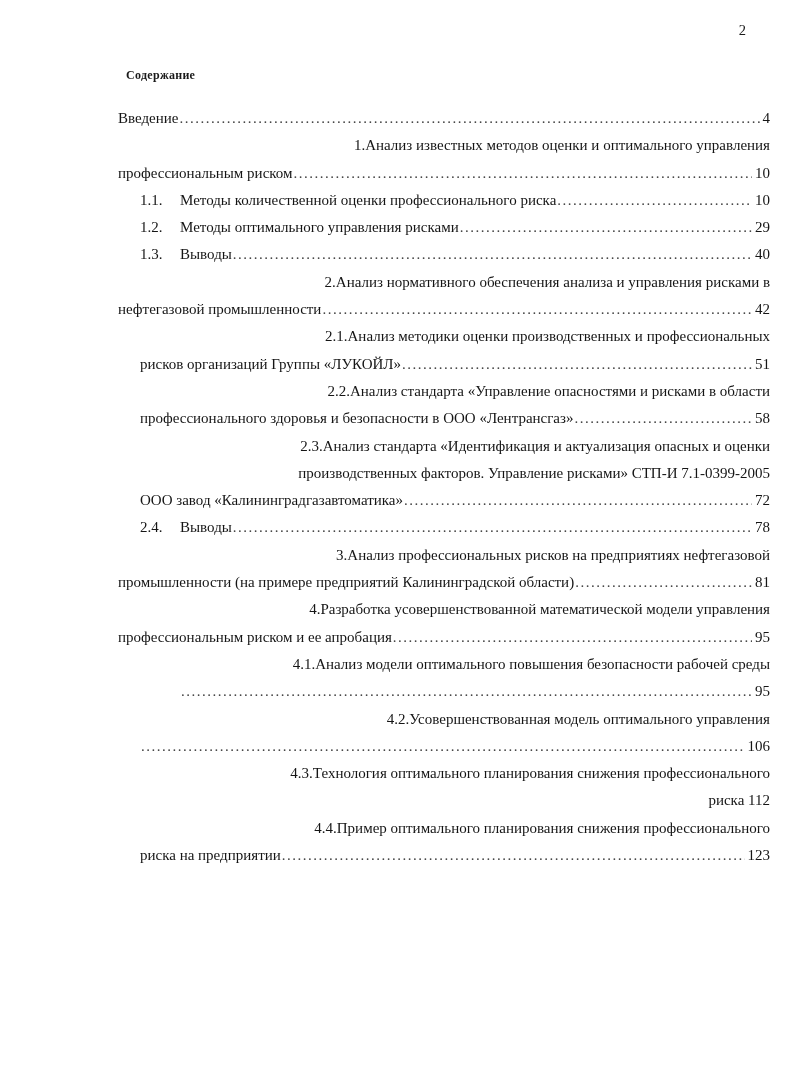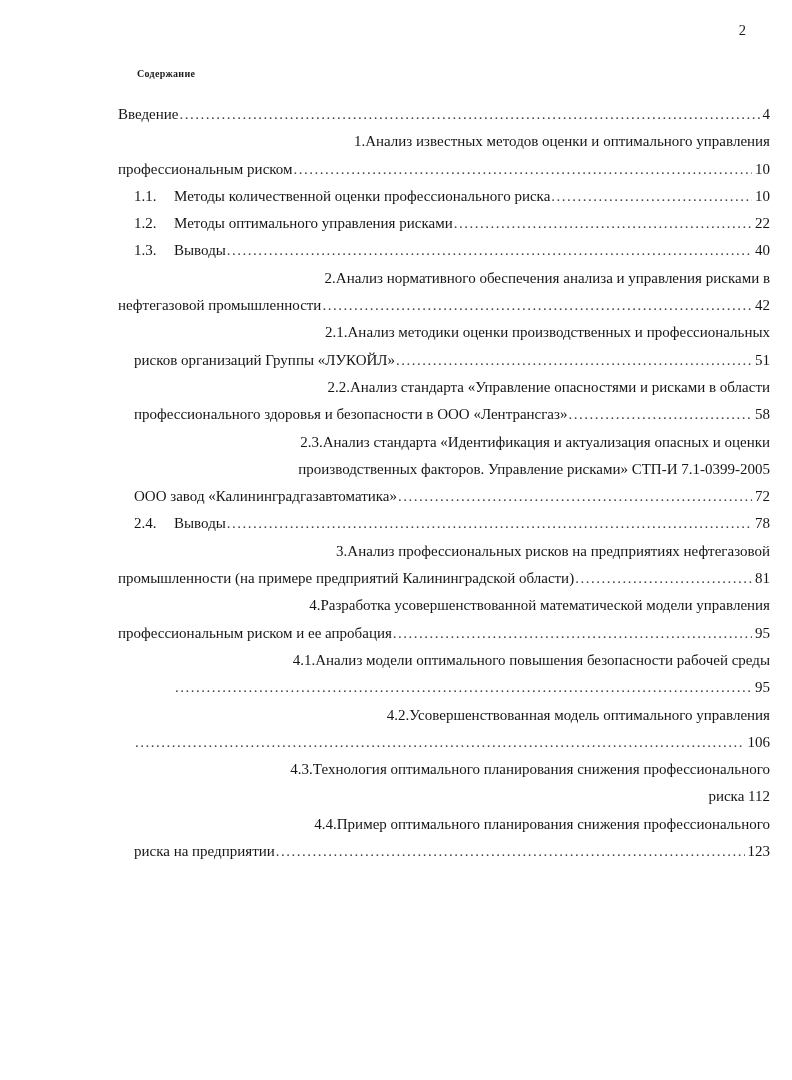--- a/index.html
+++ b/index.html
@@ -30,23 +30,23 @@
     font-family: "Liberation Serif", serif;
     color: #1a1a1a;
   }
   .content-area {
     position: absolute;
     top: 68px;
     left: 118px;
     width: 652px;
   }
   .toc-title {
-    font-size: 10px;
+    font-size: 12px;
     font-weight: bold;
-    margin-left: 19px;
+    margin-left: 8px;
     margin-bottom: 22px;
     letter-spacing: 0.3px;
   }
   .toc-list {
     list-style: none;
     margin: 0;
     padding: 0;
   }
   .toc-entry {
     display: block;
@@ -57,21 +57,21 @@
     color: #151515;
   }
   .num-col {
     display: inline-block;
     width: 26px;
   }
   .num-col.sub {
     width: 40px;
   }
   .indent-0 { margin-left: 0px; }
-  .indent-1 { margin-left: 16px; }
+  .indent-1 { margin-left: 22px; }
   .flexline {
     display: flex;
     align-items: baseline;
   }
   .flexline .txt {
     flex: 0 0 auto;
     white-space: pre;
   }
   .flexline .dots {
     flex: 1 1 auto;
@@ -130,21 +130,21 @@
           <span class="dots">....................................................................................................................................................</span>
           <span class="pgn">10</span>
         </div>
       </div>
 
       <div class="toc-entry indent-1">
         <div class="flexline">
           <span class="num-col sub txt">1.2.</span>
           <span class="txt">Методы оптимального управления рисками</span>
           <span class="dots">....................................................................................................................................................</span>
-          <span class="pgn">22</span>
+          <span class="pgn">29</span>
         </div>
       </div>
 
       <div class="toc-entry indent-1">
         <div class="flexline">
           <span class="num-col sub txt">1.3.</span>
           <span class="txt">Выводы</span>
           <span class="dots">....................................................................................................................................................</span>
           <span class="pgn">40</span>
         </div>

